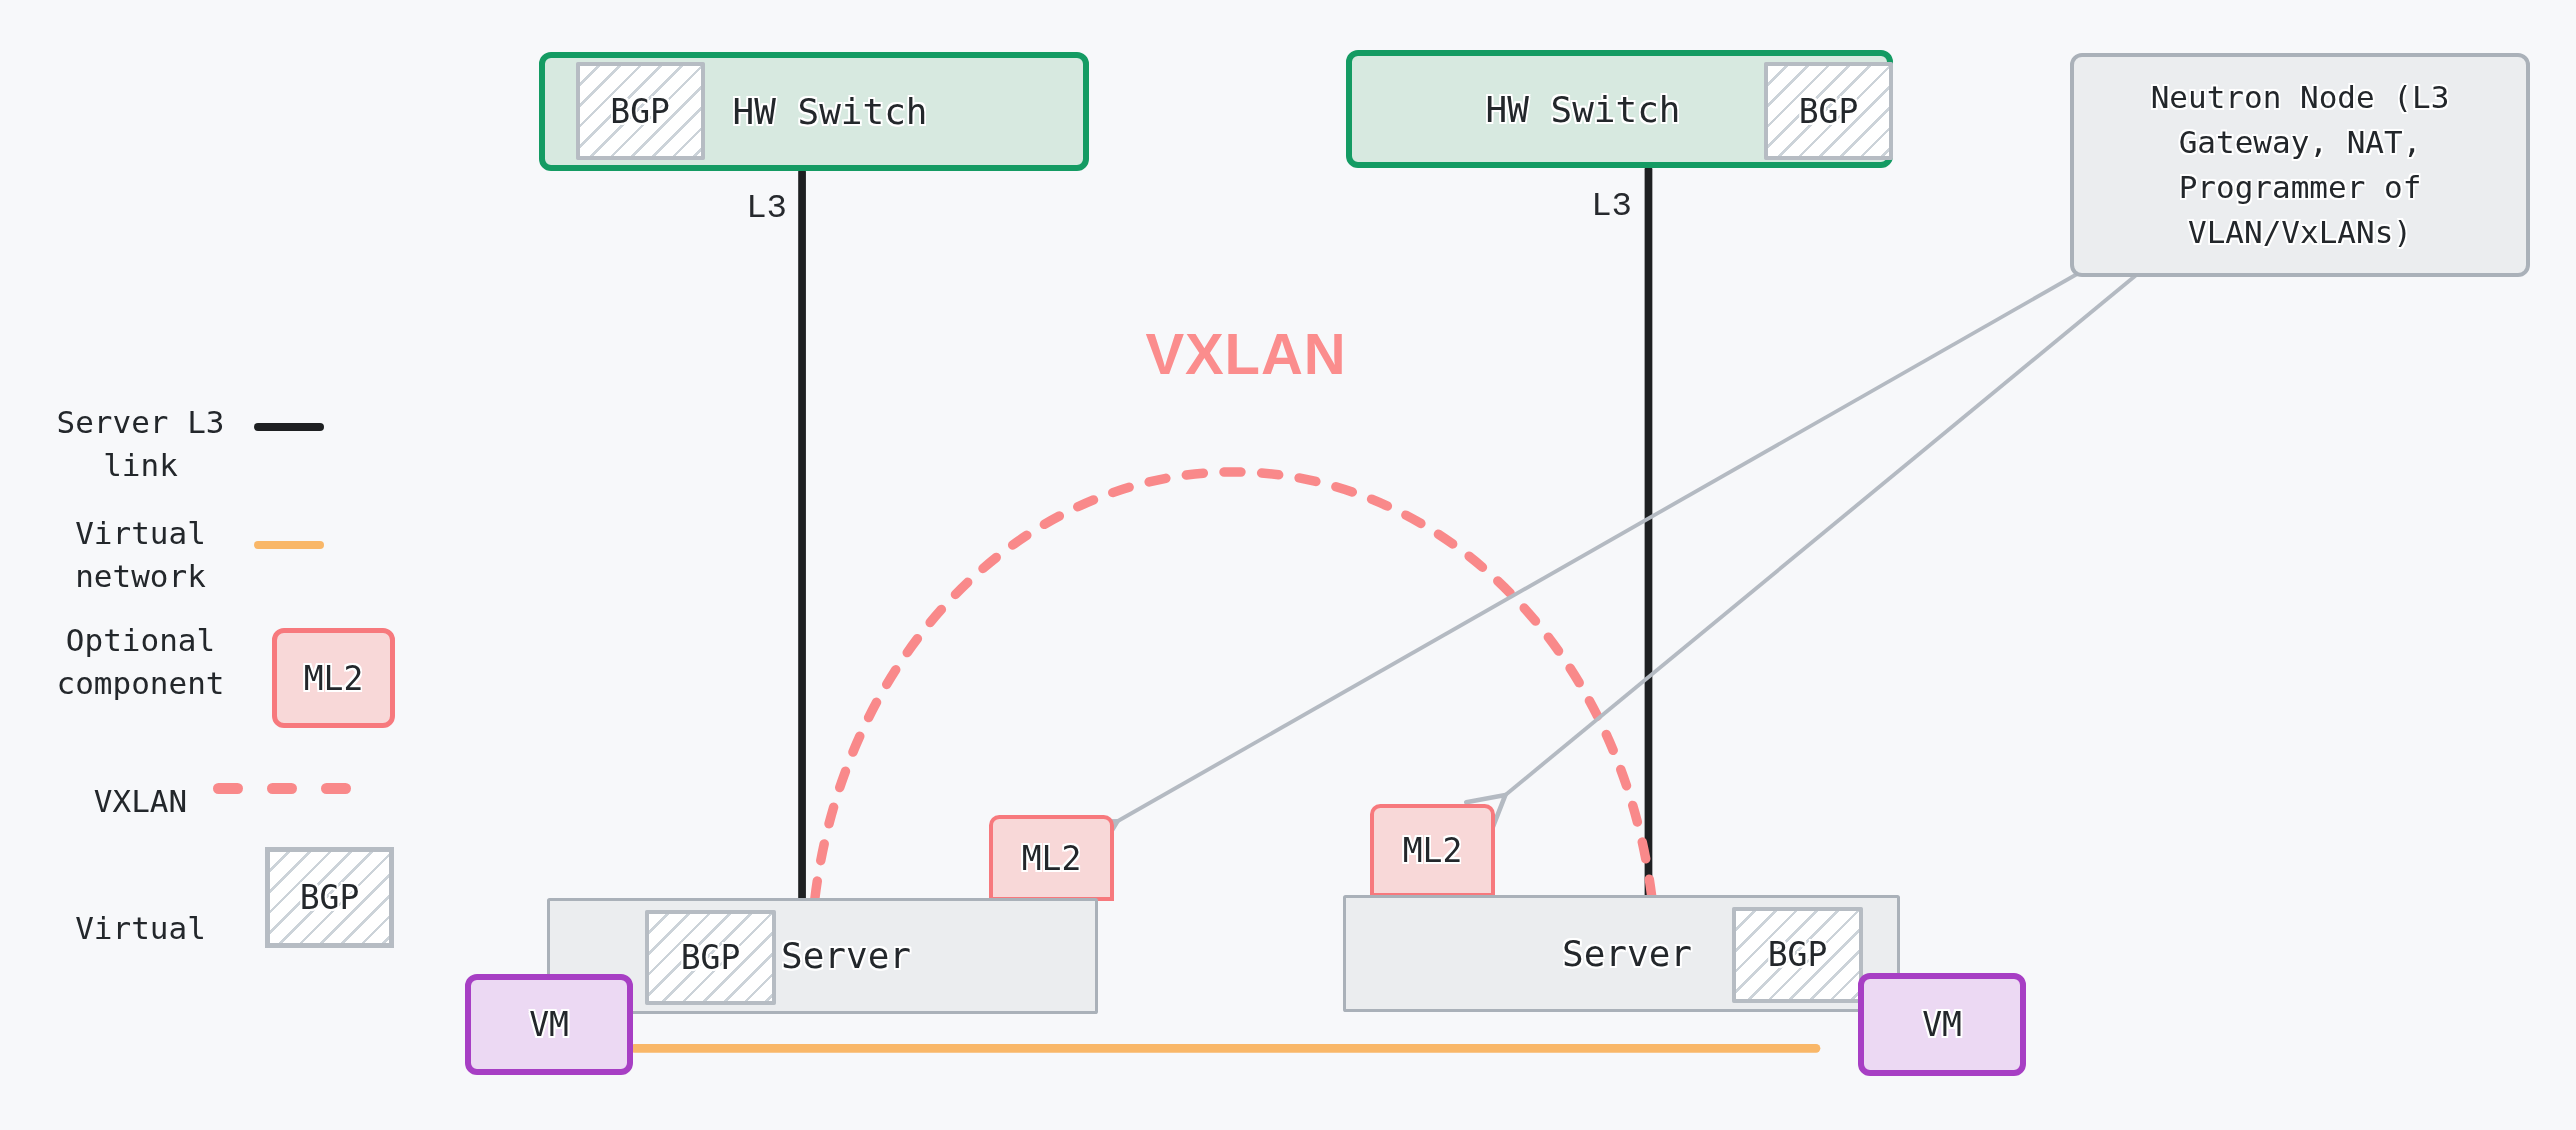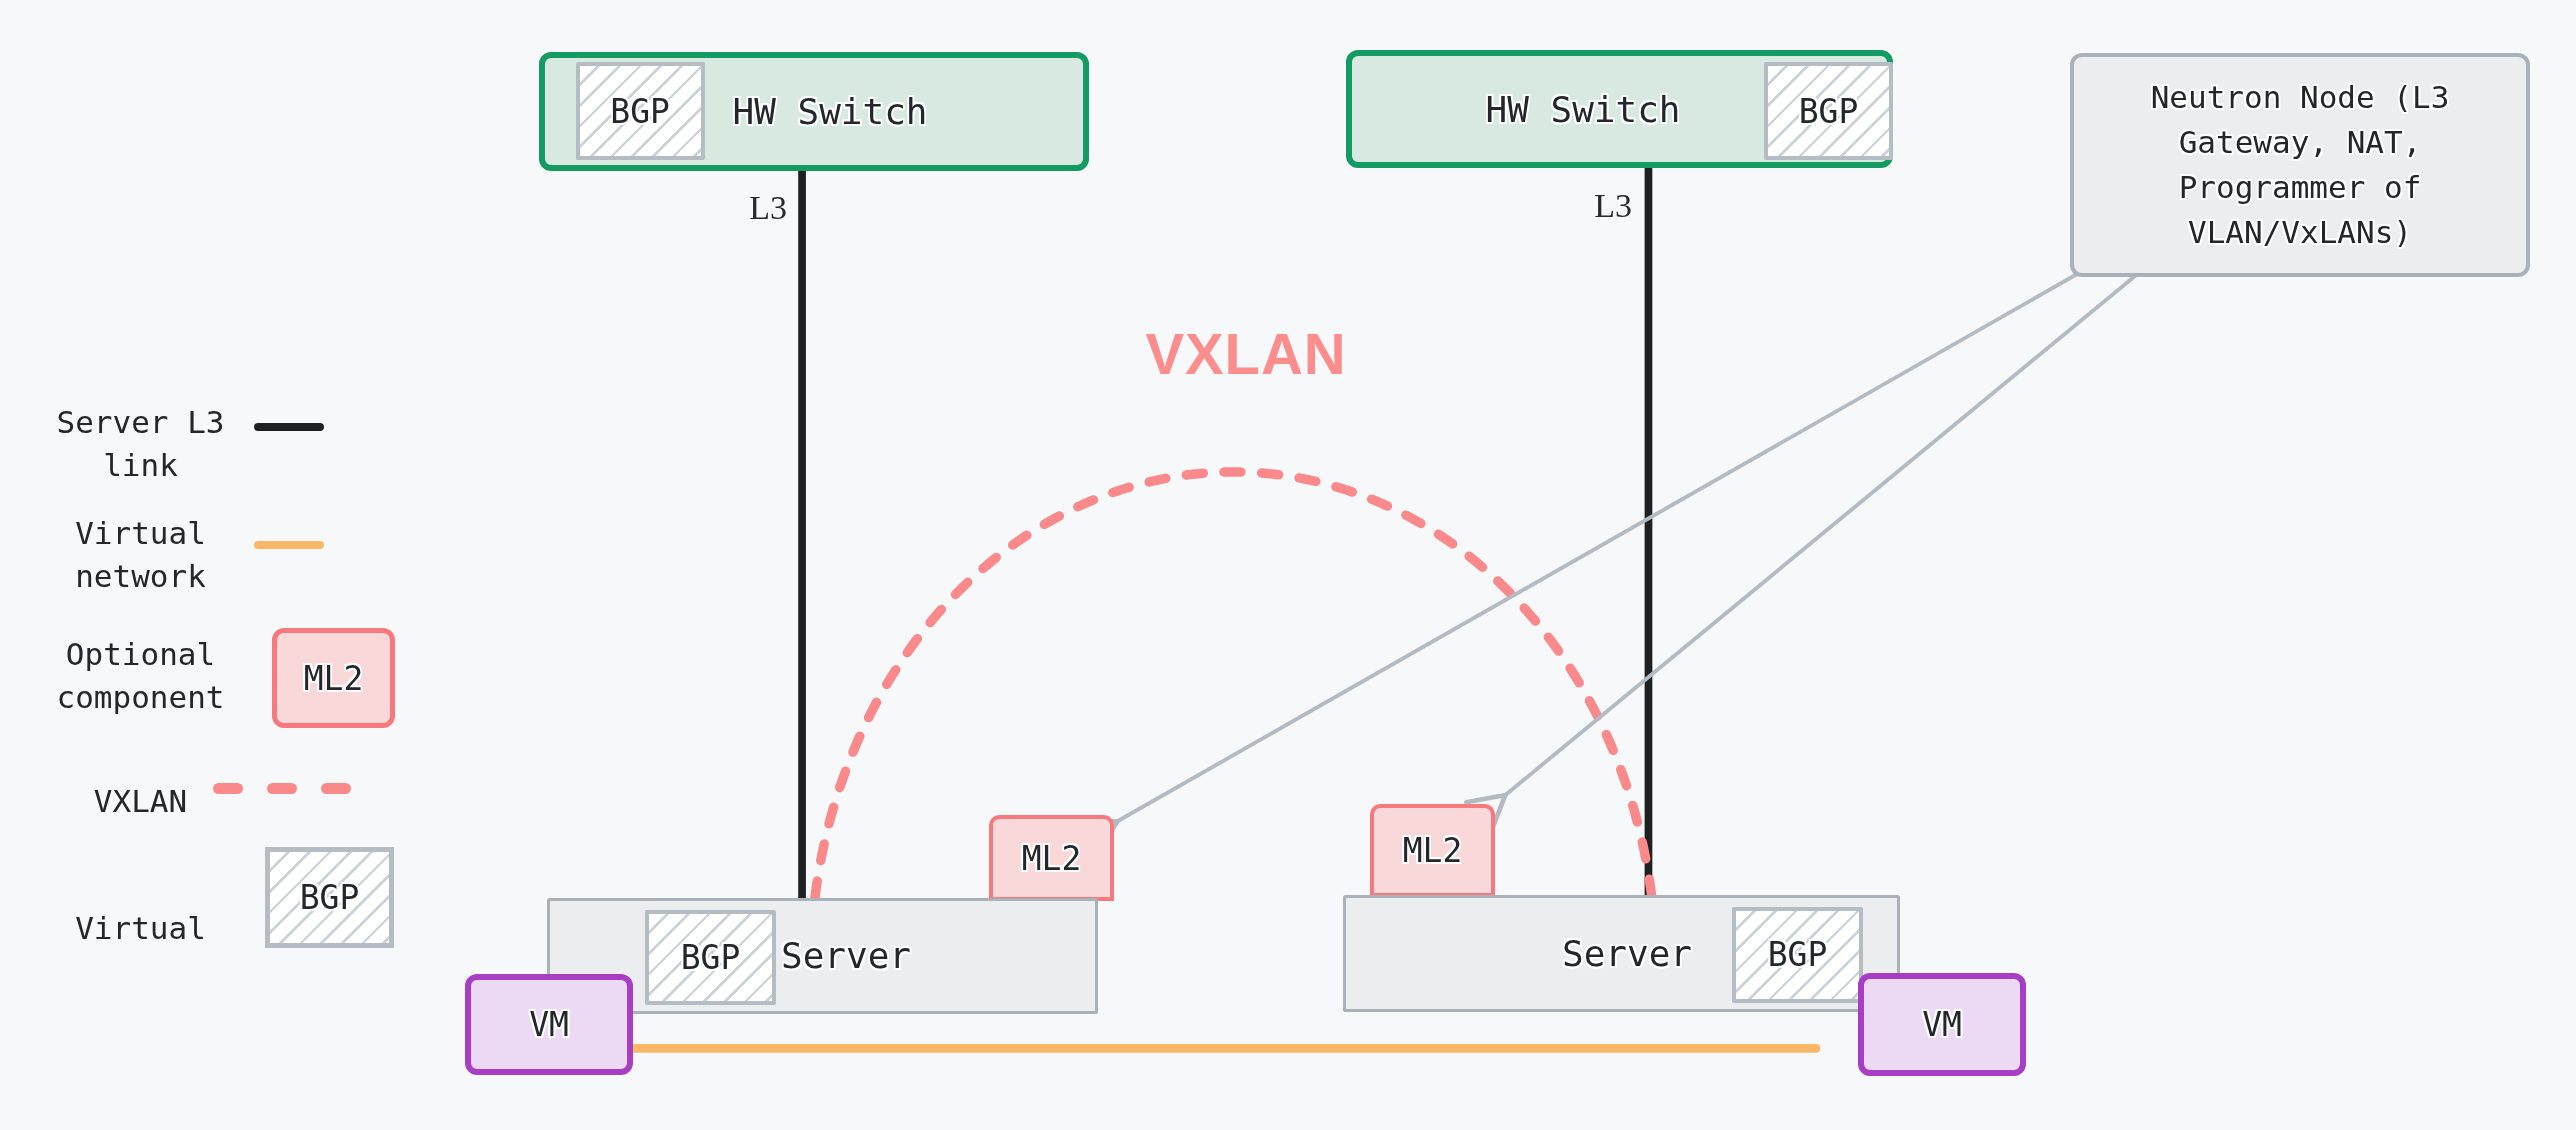--- a/index.html
+++ b/index.html
@@ -30,21 +30,21 @@
   .ml2{background:var(--red-fill);border:4.3px solid var(--red-border);
     border-radius:10.3px 10.3px 0 0;box-sizing:border-box;font-size:33px;}
   .vm{background:var(--purple-fill);border:6px solid var(--purple-border);
     border-radius:12px;box-sizing:border-box;font-size:33px;}
   .badge{background:#fff repeating-linear-gradient(135deg,transparent 0 12px,var(--badge-hatch) 12px 14.6px);
     border:4.3px solid var(--badge-border);border-radius:1.7px;box-sizing:border-box;font-size:33px;}
   .node-label{font-size:36px;}
   .neutron-text{font-size:31px;line-height:45px;text-align:center;}
 
   
-  .l3-label{font-family:Liberation Serif, serif;font-size:34px;color:#26292d;}
+  .l3-label{font-family:Liberation Mono, monospace;font-size:34px;color:#26292d;}
   .vxlan-title{font-family:"Liberation Sans",sans-serif;font-size:58px;font-weight:600;
     color:var(--vxlan-text);letter-spacing:0.9px;}
 
   
   .legend-label{font-size:31px;line-height:43px;text-align:center;width:223px;}
   .swatch-line{height:7.7px;border-radius:4.3px;width:70px;}
   .swatch-dash{width:30px;height:11.2px;border-radius:6px;background:var(--salmon);}
   .legend-ml2{background:var(--red-fill);border:5.2px solid var(--red-border);
     border-radius:12px;box-sizing:border-box;font-size:33px;}
   .legend-bgp{background:#fff repeating-linear-gradient(135deg,transparent 0 12px,var(--badge-hatch) 12px 14.6px);
@@ -139,21 +139,21 @@
 
   <div>
     <div class="abs legend-label multiline" style="left:29px;top:401px;">Server L3
 link</div>
     <div class="abs swatch-line" style="left:254px;top:423px;background:var(--black-line);"></div>
 
     <div class="abs legend-label multiline" style="left:29px;top:512px;">Virtual
 network</div>
     <div class="abs swatch-line" style="left:254px;top:541px;background:var(--orange);"></div>
 
-    <div class="abs legend-label multiline" style="left:29px;top:633px;">Optional
+    <div class="abs legend-label multiline" style="left:29px;top:619px;">Optional
 component</div>
     <div class="abs legend-ml2 center" style="left:256px;top:628px;width:123px;height:100px;">
       <span class="halo">ML2</span>
     </div>
 
     <div class="abs legend-label" style="left:29px;top:780px;">VXLAN</div>
     <div class="abs swatch-dash" style="left:213px;top:783px;"></div>
     <div class="abs swatch-dash" style="left:267px;top:783px;"></div>
     <div class="abs swatch-dash" style="left:321px;top:783px;"></div>
 

